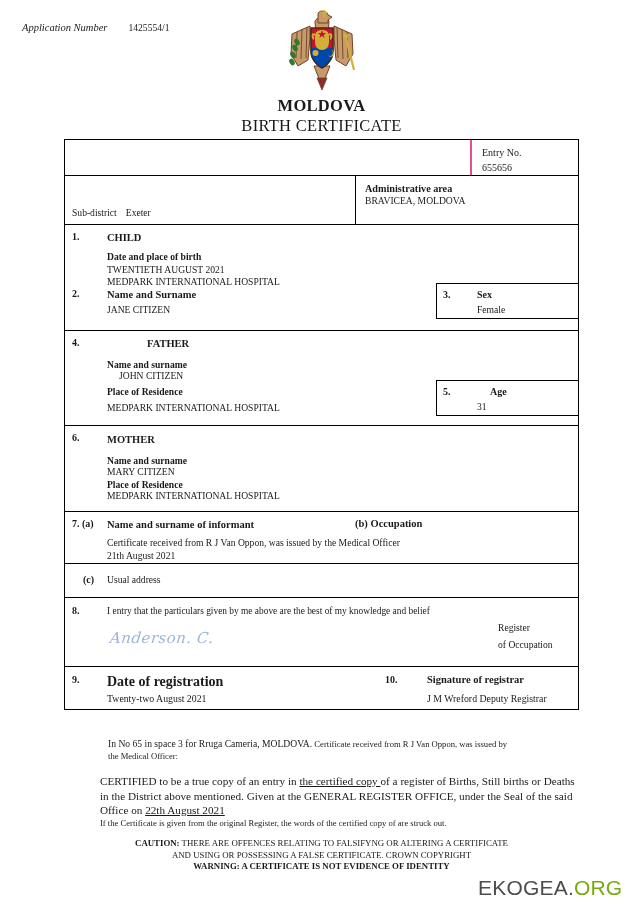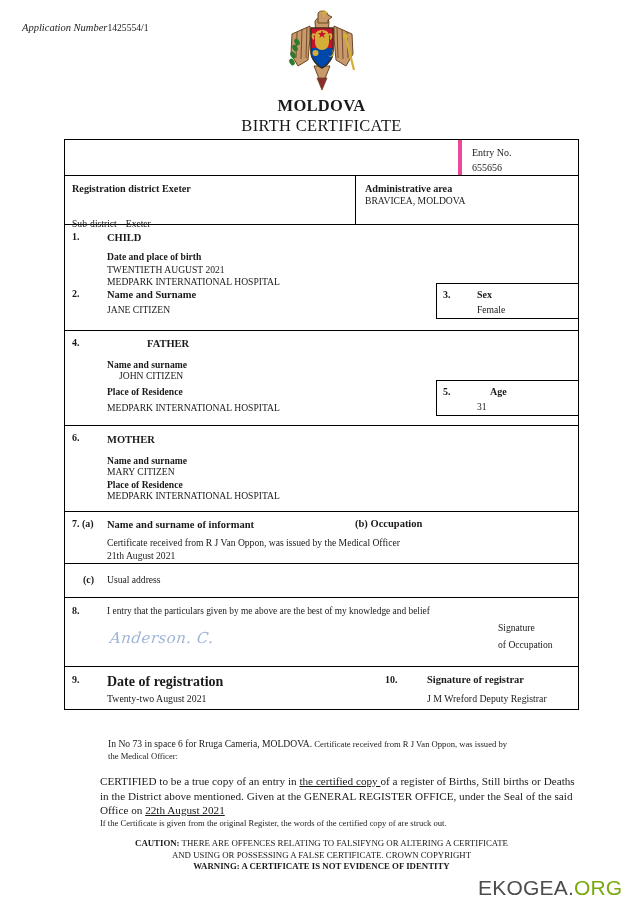--- a/index.html
+++ b/index.html
@@ -21,21 +21,21 @@
     position: absolute;
     left: 22px;
     top: 22px;
     font-size: 10.5px;
     white-space: nowrap;
   }
   #app-number .lbl {
     font-style: italic;
   }
   #app-number .val {
-    margin-left: 0;
+    margin-left: 21px;
   }
 
   #emblem {
     position: absolute;
     left: 0;
     right: 0;
     top: 8px;
     display: flex;
     justify-content: center;
   }
@@ -97,25 +97,25 @@
   }
   .val {
     font-size: 9.6px;
     line-height: 12.5px;
   }
 
   
   #row-entry { height: 36px; }
   #entry-box {
     position: absolute;
-    right: 12px;
+    right: 0;
     top: 0;
     width: 108px;
     height: 100%;
-    border-left: 4px solid #ec4899;
+    border-left: 2px solid #ec4899;
     box-sizing: border-box;
     padding: 5px 0 0 10px;
   }
   #entry-box .l { font-size: 10px; line-height: 15px; }
   #entry-box .v { font-size: 10px; line-height: 15px; }
 
   
   #row-reg { height: 49px; }
   #row-reg .left {
     padding: 7px 0 0 7px;
@@ -345,21 +345,20 @@
 
   <div class="row" id="row-entry">
     <div id="entry-box">
       <div class="l">Entry No.</div>
       <div class="v">655656</div>
     </div>
   </div>
 
   <div class="row" id="row-reg">
     <div class="left">
-      <div class="d">Registration district Exeter</div>
       <div class="s"><span>Sub-district</span><span class="sv">Exeter</span></div>
     </div>
     <div id="admin-box">
       <div class="a">Administrative area</div>
       <div class="b">BRAVICEA, MOLDOVA</div>
     </div>
   </div>
 
   <div class="row" id="row-child">
     <div class="num">1.</div>
@@ -410,37 +409,37 @@
 
   <div class="row" id="row-addr">
     <div id="addr-num">(c)</div>
     <div id="addr-lbl">Usual address</div>
   </div>
 
   <div class="row" id="row-decl">
     <div id="decl-num">8.</div>
     <div id="decl-txt">I entry that the particulars given by me above are the best of my knowledge and belief</div>
     <div id="decl-sig">Anderson. C.</div>
-    <div id="decl-s1">Signature</div>
+    <div id="decl-s1">Register</div>
     <div id="decl-s2">of Occupation</div>
   </div>
 
   <div class="row last" id="row-last">
     <div id="reg-num">9.</div>
     <div id="reg-hd">Date of registration</div>
     <div id="reg-v">Twenty-two August 2021</div>
     <div id="reg-num2">10.</div>
     <div id="reg-hd2">Signature of registrar</div>
     <div id="reg-v2">J M Wreford Deputy Registrar</div>
   </div>
 
 </div>
 
 <div id="foot-note">
-  <span class="big">In No 73 in space 6 for Rruga Cameria, MOLDOVA.</span>
+  <span class="big">In No 65 in space 3 for Rruga Cameria, MOLDOVA.</span>
   <span>Certificate received from R J Van Oppon, was issued by</span><br>
   <span>the Medical Officer:</span>
 </div>
 
 <div id="certified">
   <span>CERTIFIED to be a true copy of an entry in </span><span class="u">the certified copy </span><span>of a register of Births, Still births or Deaths in the District above mentioned. Given at the GENERAL REGISTER OFFICE, under the Seal of the said Office on </span><span class="u">22th  August  2021</span>
 </div>
 
 <div id="struck">If the Certificate is given from the original Register, the words of the certified copy of are struck out.</div>
 

